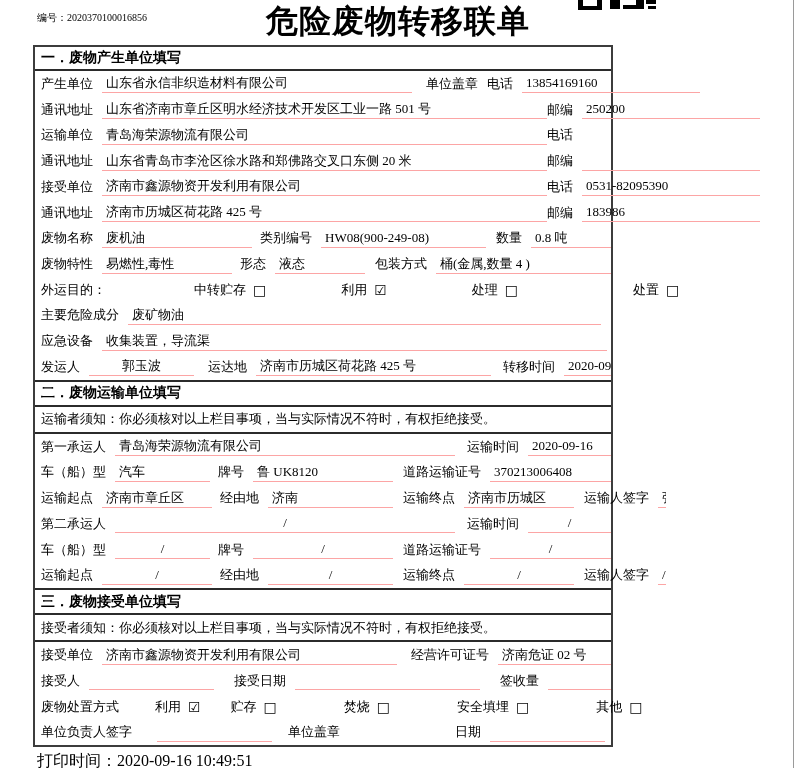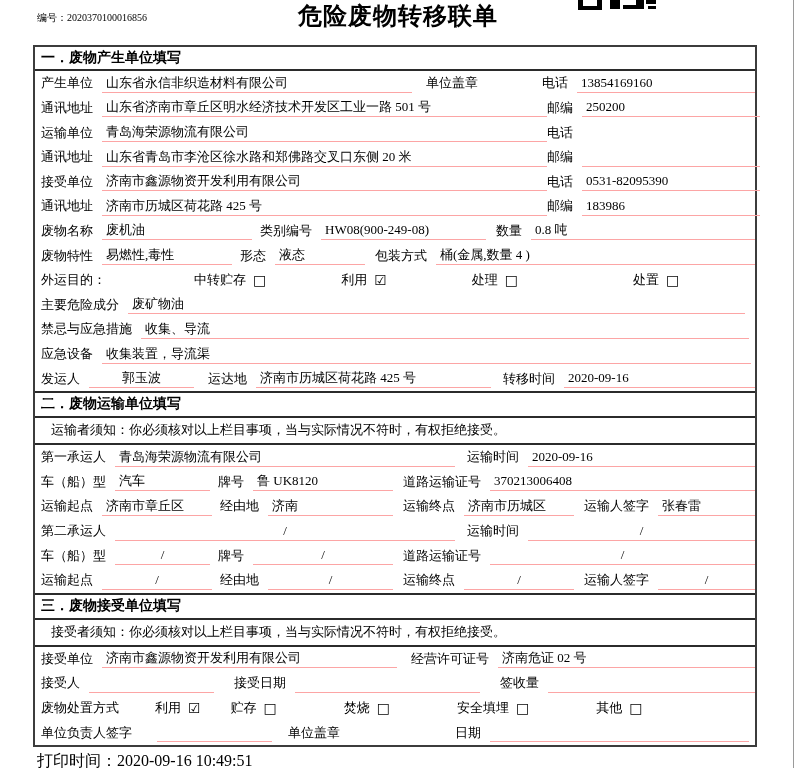--- a/index.html
+++ b/index.html
@@ -6,37 +6,37 @@
   html, body { width: 796px; height: 768px; }
   body {
     position: relative;
     background: #ffffff;
     color: #000;
     font-family: "Liberation Serif", "DejaVu Serif", serif;
     font-size: 13px;
     overflow: hidden;
   }
   .serial { position: absolute; left: 37px; top: 11px; font-size: 10px; white-space: nowrap; }
-  .doc-title { position: absolute; left: 0; top: 0; width: 100%; text-align: center; font-size: 24px; font-weight: bold; letter-spacing: 1px; }
+  .doc-title { position: absolute; left: 0; top: 0; width: 100%; text-align: center; font-size: 32px; font-weight: bold; letter-spacing: 1px; }
   .page-edge { position: absolute; right: 2px; top: 0; width: 1px; height: 100%; background: #9a9a9a; }
 
   
   .qr { position: absolute; left: 578px; top: 0; width: 80px; height: 10px; }
   .qr .qo { position: absolute; left: 0; top: 0; width: 24px; height: 10px; border-left: 5px solid #000; border-right: 5px solid #000; border-bottom: 4px solid #000; }
   .qr .qb { position: absolute; background: #000; }
   .qr .q1 { left: 32px; top: 0; width: 10px; height: 9px; }
   .qr .q2 { left: 45px; top: 5px; width: 13px; height: 4px; }
   .qr .q3 { left: 58px; top: 0; width: 8px; height: 9px; }
   .qr .q4 { left: 68px; top: 0; width: 10px; height: 4px; }
   .qr .q5 { left: 70px; top: 6px; width: 8px; height: 3px; }
 
-  .form { position: absolute; left: 33px; top: 45px; width: 724px; height: 702px; border: 2px solid #3c3c3c; background: #fff; display: flex; flex-direction: column; }
+  .form { position: absolute; left: 33px; top: 45px; width: 580px; height: 702px; border: 2px solid #3c3c3c; background: #fff; display: flex; flex-direction: column; }
   .sec-head { flex: 0 0 24px; display: flex; align-items: center; padding-left: 6px; font-weight: bold; font-size: 14px; border-bottom: 2px solid #2b2b2b; }
   .sec-head.bt { border-top: 2px solid #2b2b2b; flex-basis: 27px; }
-  .notice { flex: 0 0 27px; display: flex; align-items: center; padding-left: 16px; border-bottom: 2px solid #2b2b2b; }
+  .notice { flex: 0 0 27px; display: flex; align-items: center; padding-left: 6px; border-bottom: 2px solid #2b2b2b; }
   .row { flex: 1 1 0; display: flex; align-items: center; padding-left: 6px; min-height: 0; }
   .lbl { flex: none; white-space: nowrap; margin-right: 9px; }
   .ul { flex: none; border-bottom: 1px solid #fca5a5; height: 19px; line-height: 18px; white-space: nowrap; padding: 0 4px; overflow: hidden; }
   .grow { flex: 1 1 auto; }
   .ctr { text-align: center; }
   .mr10 { margin-right: 10px; } .mr6 { margin-right: 6px; } .mr4 { margin-right: 4px; }
   .ml8 { margin-left: 8px; } .ml10 { margin-left: 10px; } .ml12 { margin-left: 12px; }
   .ml14 { margin-left: 14px; } .ml16 { margin-left: 16px; } .ml20 { margin-left: 20px; }
   .w90 { width: 90px; } .w95 { width: 95px; } .w105 { width: 105px; } .w110 { width: 110px; }
   .w115 { width: 115px; } .w125 { width: 125px; } .w130 { width: 130px; } .w140 { width: 140px; }
@@ -161,24 +161,20 @@
       <span class="ol115">处置</span>
       <span class="cb">□</span>
     </span>
   </div>
 
   <div class="row">
     <span class="lbl">主要危险成分</span>
     <span class="ul grow mr10">废矿物油</span>
   </div>
 
-  <div class="row">
-    <span class="lbl">禁忌与应急措施</span>
-    <span class="ul grow mr6">收集、导流</span>
-  </div>
 
   <div class="row">
     <span class="lbl">应急设备</span>
     <span class="ul grow mr4">收集装置，导流渠</span>
   </div>
 
   <div class="row">
     <span class="lbl">发运人</span>
     <span class="ul w105 ctr">郭玉波</span>
     <span class="lbl ml14">运达地</span>

